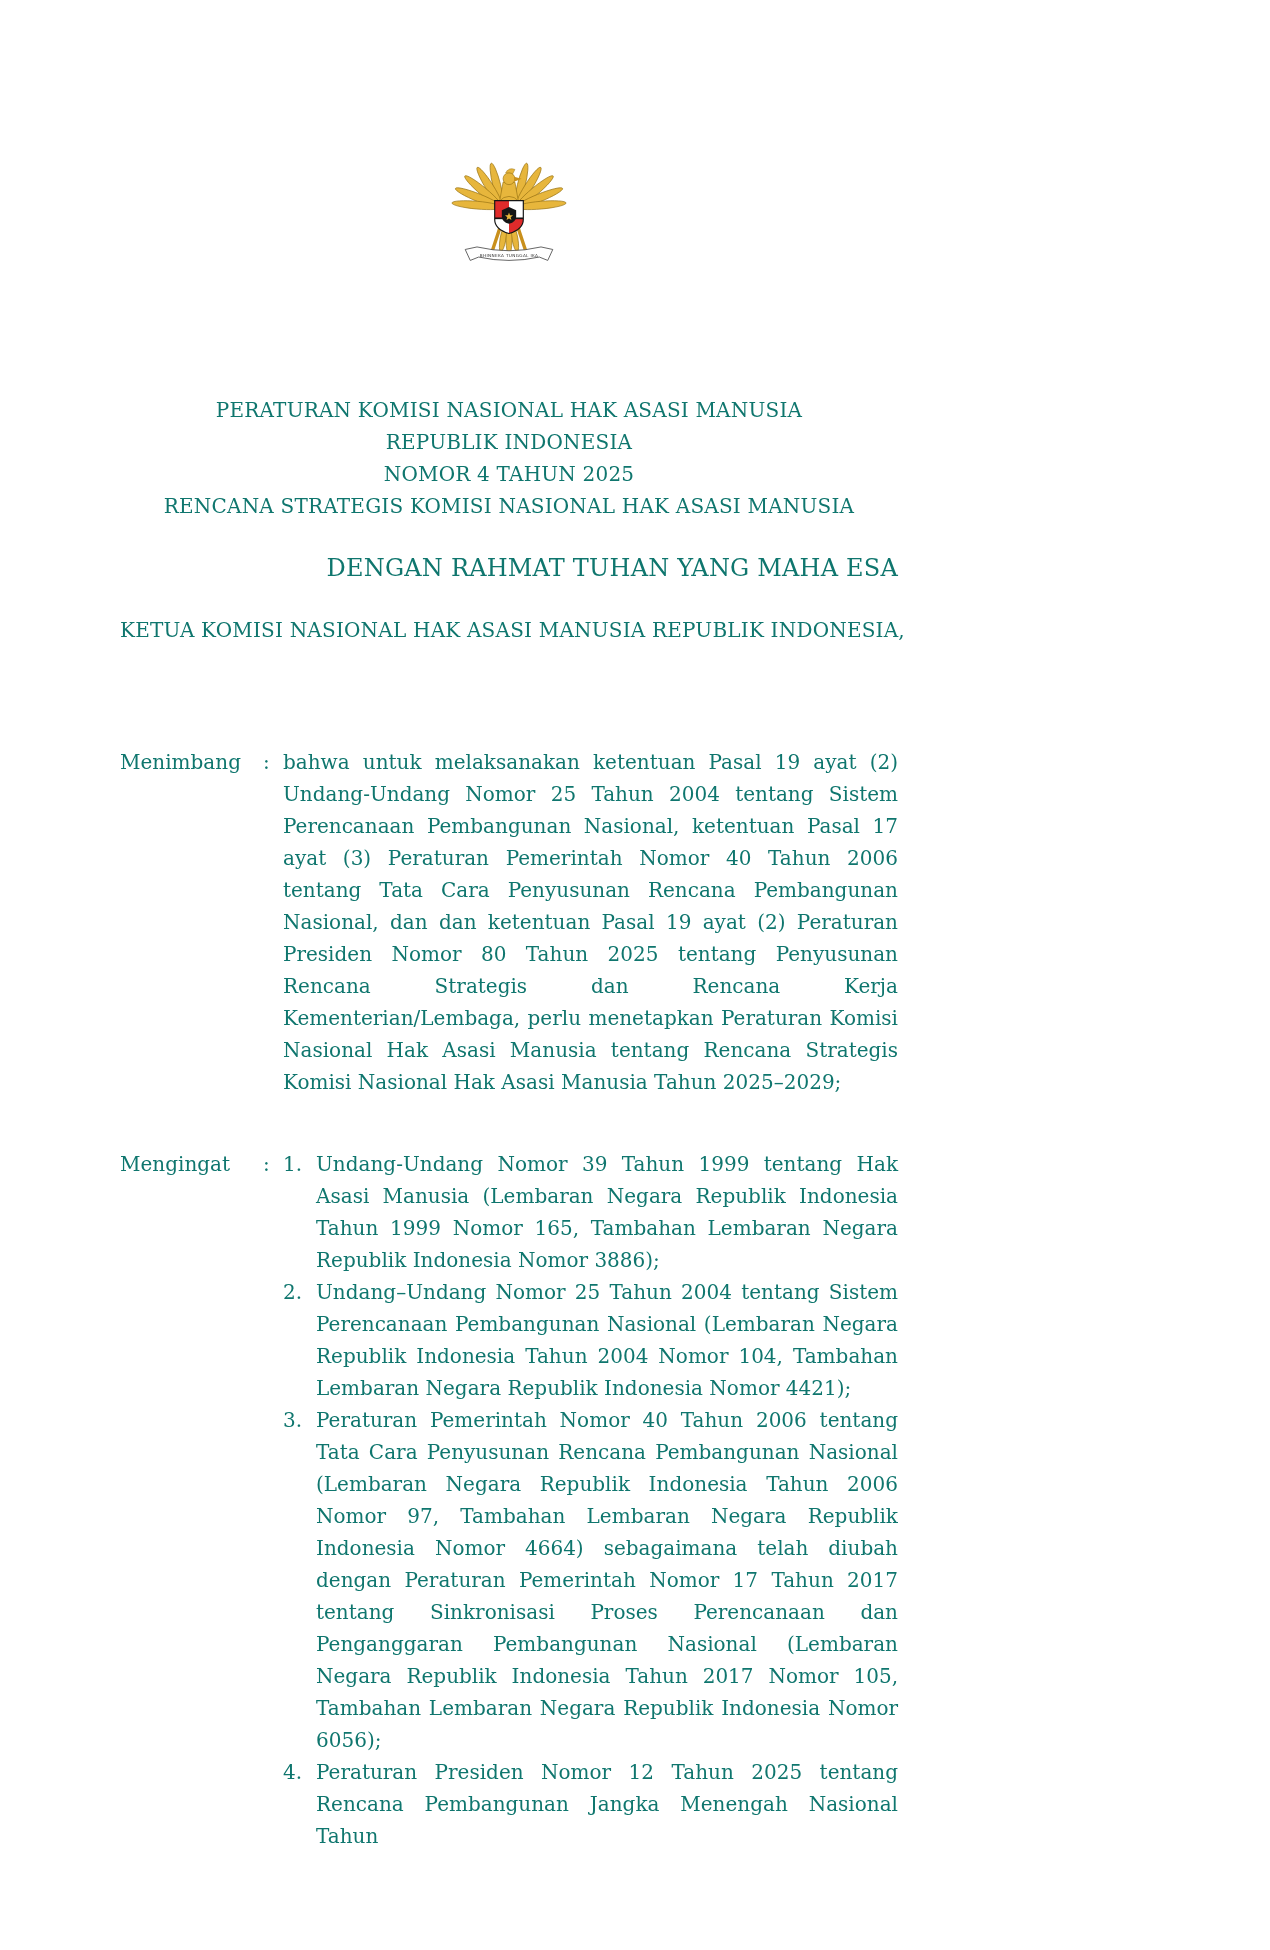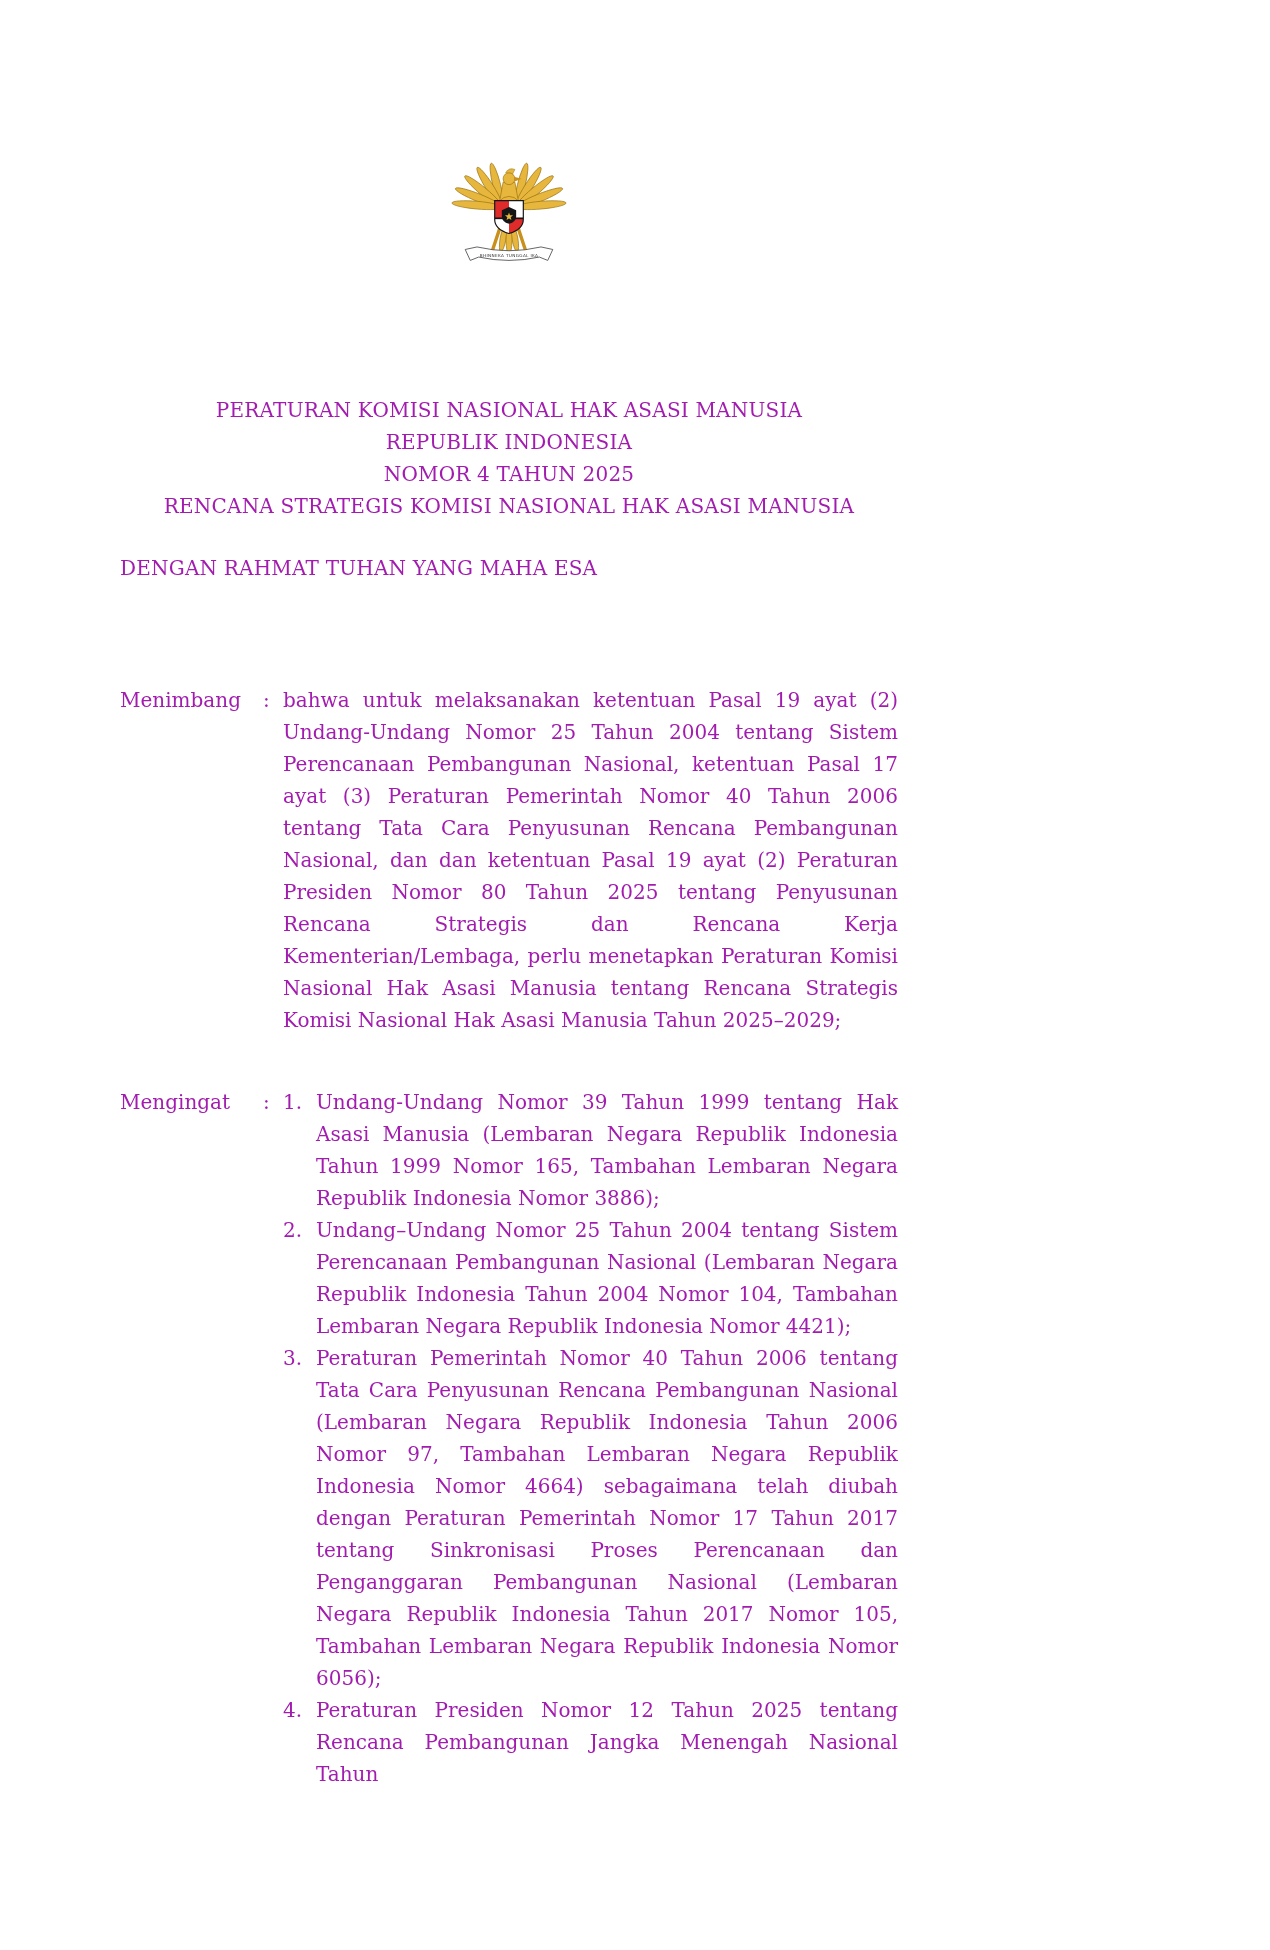--- a/index.html
+++ b/index.html
@@ -7,21 +7,21 @@
     padding: 0;
     background: #ffffff;
   }
   .page {
     position: relative;
     width: 1050px;
     height: 1950px;
     background: #ffffff;
     overflow: hidden;
     font-family: "DejaVu Serif", "Liberation Serif", serif;
-    color: #a21caf;
+    color: #0f766e;
   }
   .content {
     position: absolute;
     left: 120px;
     top: 0;
     width: 778px;
     padding-top: 140px;
   }
   .emblem-wrap {
     display: flex;
@@ -30,22 +30,22 @@
   }
   .title-block {
     margin-top: 126px;
     text-align: center;
     font-size: 20px;
     line-height: 32px;
     letter-spacing: 0.2px;
   }
   .invocation {
     margin: 30px 0 16px 0;
-    text-align: left;
-    font-size: 20px;
+    text-align: right;
+    font-size: 24px;
     line-height: 32px;
     letter-spacing: 0.2px;
     white-space: nowrap;
   }
   .officer {
     margin: 30px 0 0 0;
     text-align: center;
     font-size: 20px;
     line-height: 32px;
     letter-spacing: 0.2px;
@@ -145,20 +145,21 @@
 
     <div class="title-block">
       <div>PERATURAN KOMISI NASIONAL HAK ASASI MANUSIA</div>
       <div>REPUBLIK INDONESIA</div>
       <div>NOMOR 4 TAHUN 2025</div>
       <div>RENCANA STRATEGIS KOMISI NASIONAL HAK ASASI MANUSIA</div>
     </div>
 
     <p class="invocation">DENGAN RAHMAT TUHAN YANG MAHA ESA</p>
 
+    <p class="officer">KETUA KOMISI NASIONAL HAK ASASI MANUSIA REPUBLIK INDONESIA,</p>
 
     <div class="clause clause-menimbang">
       <div class="clause-label">Menimbang</div>
       <div class="clause-colon">:</div>
       <div class="clause-body">
         <p>bahwa untuk melaksanakan ketentuan Pasal 19 ayat (2) Undang-Undang Nomor 25 Tahun 2004 tentang Sistem Perencanaan Pembangunan Nasional, ketentuan Pasal 17 ayat (3) Peraturan Pemerintah Nomor 40 Tahun 2006 tentang Tata Cara Penyusunan Rencana Pembangunan Nasional, dan dan ketentuan Pasal 19 ayat (2) Peraturan Presiden Nomor 80 Tahun 2025 tentang Penyusunan Rencana Strategis dan Rencana Kerja Kementerian/Lembaga, perlu menetapkan Peraturan Komisi Nasional Hak Asasi Manusia tentang Rencana Strategis Komisi Nasional Hak Asasi Manusia Tahun 2025–2029;</p>
       </div>
     </div>
 
     <div class="clause clause-mengingat">

